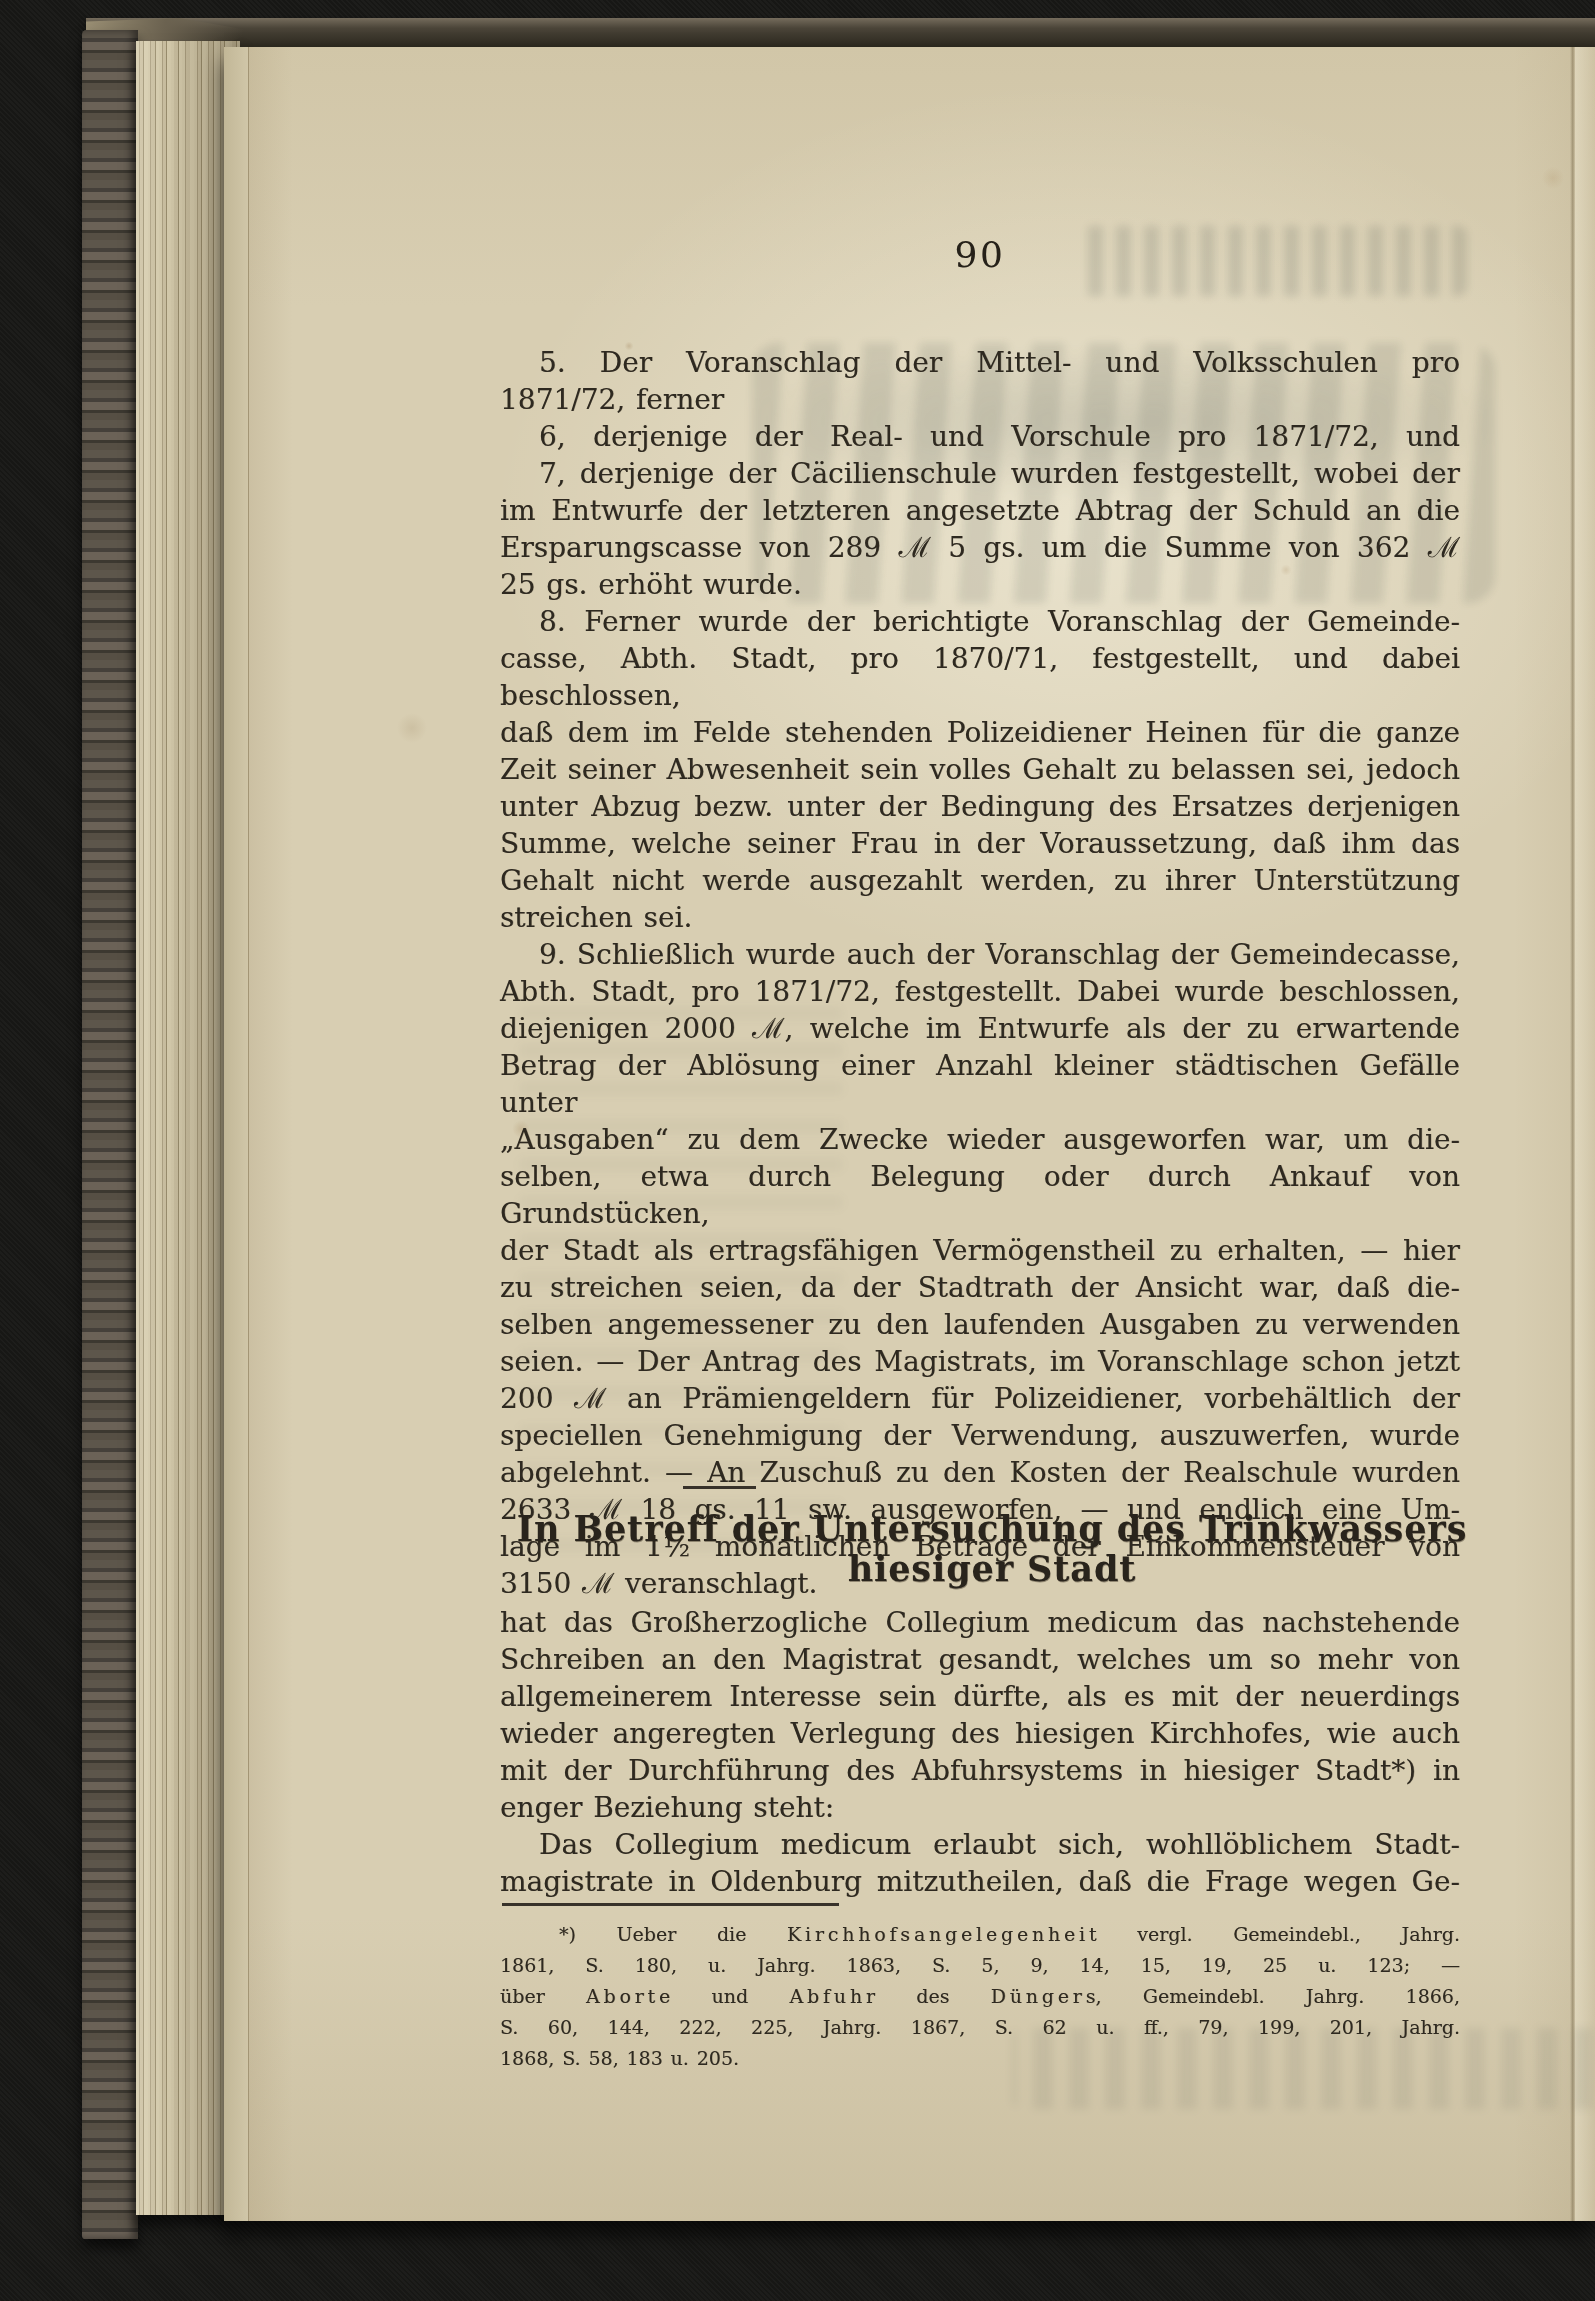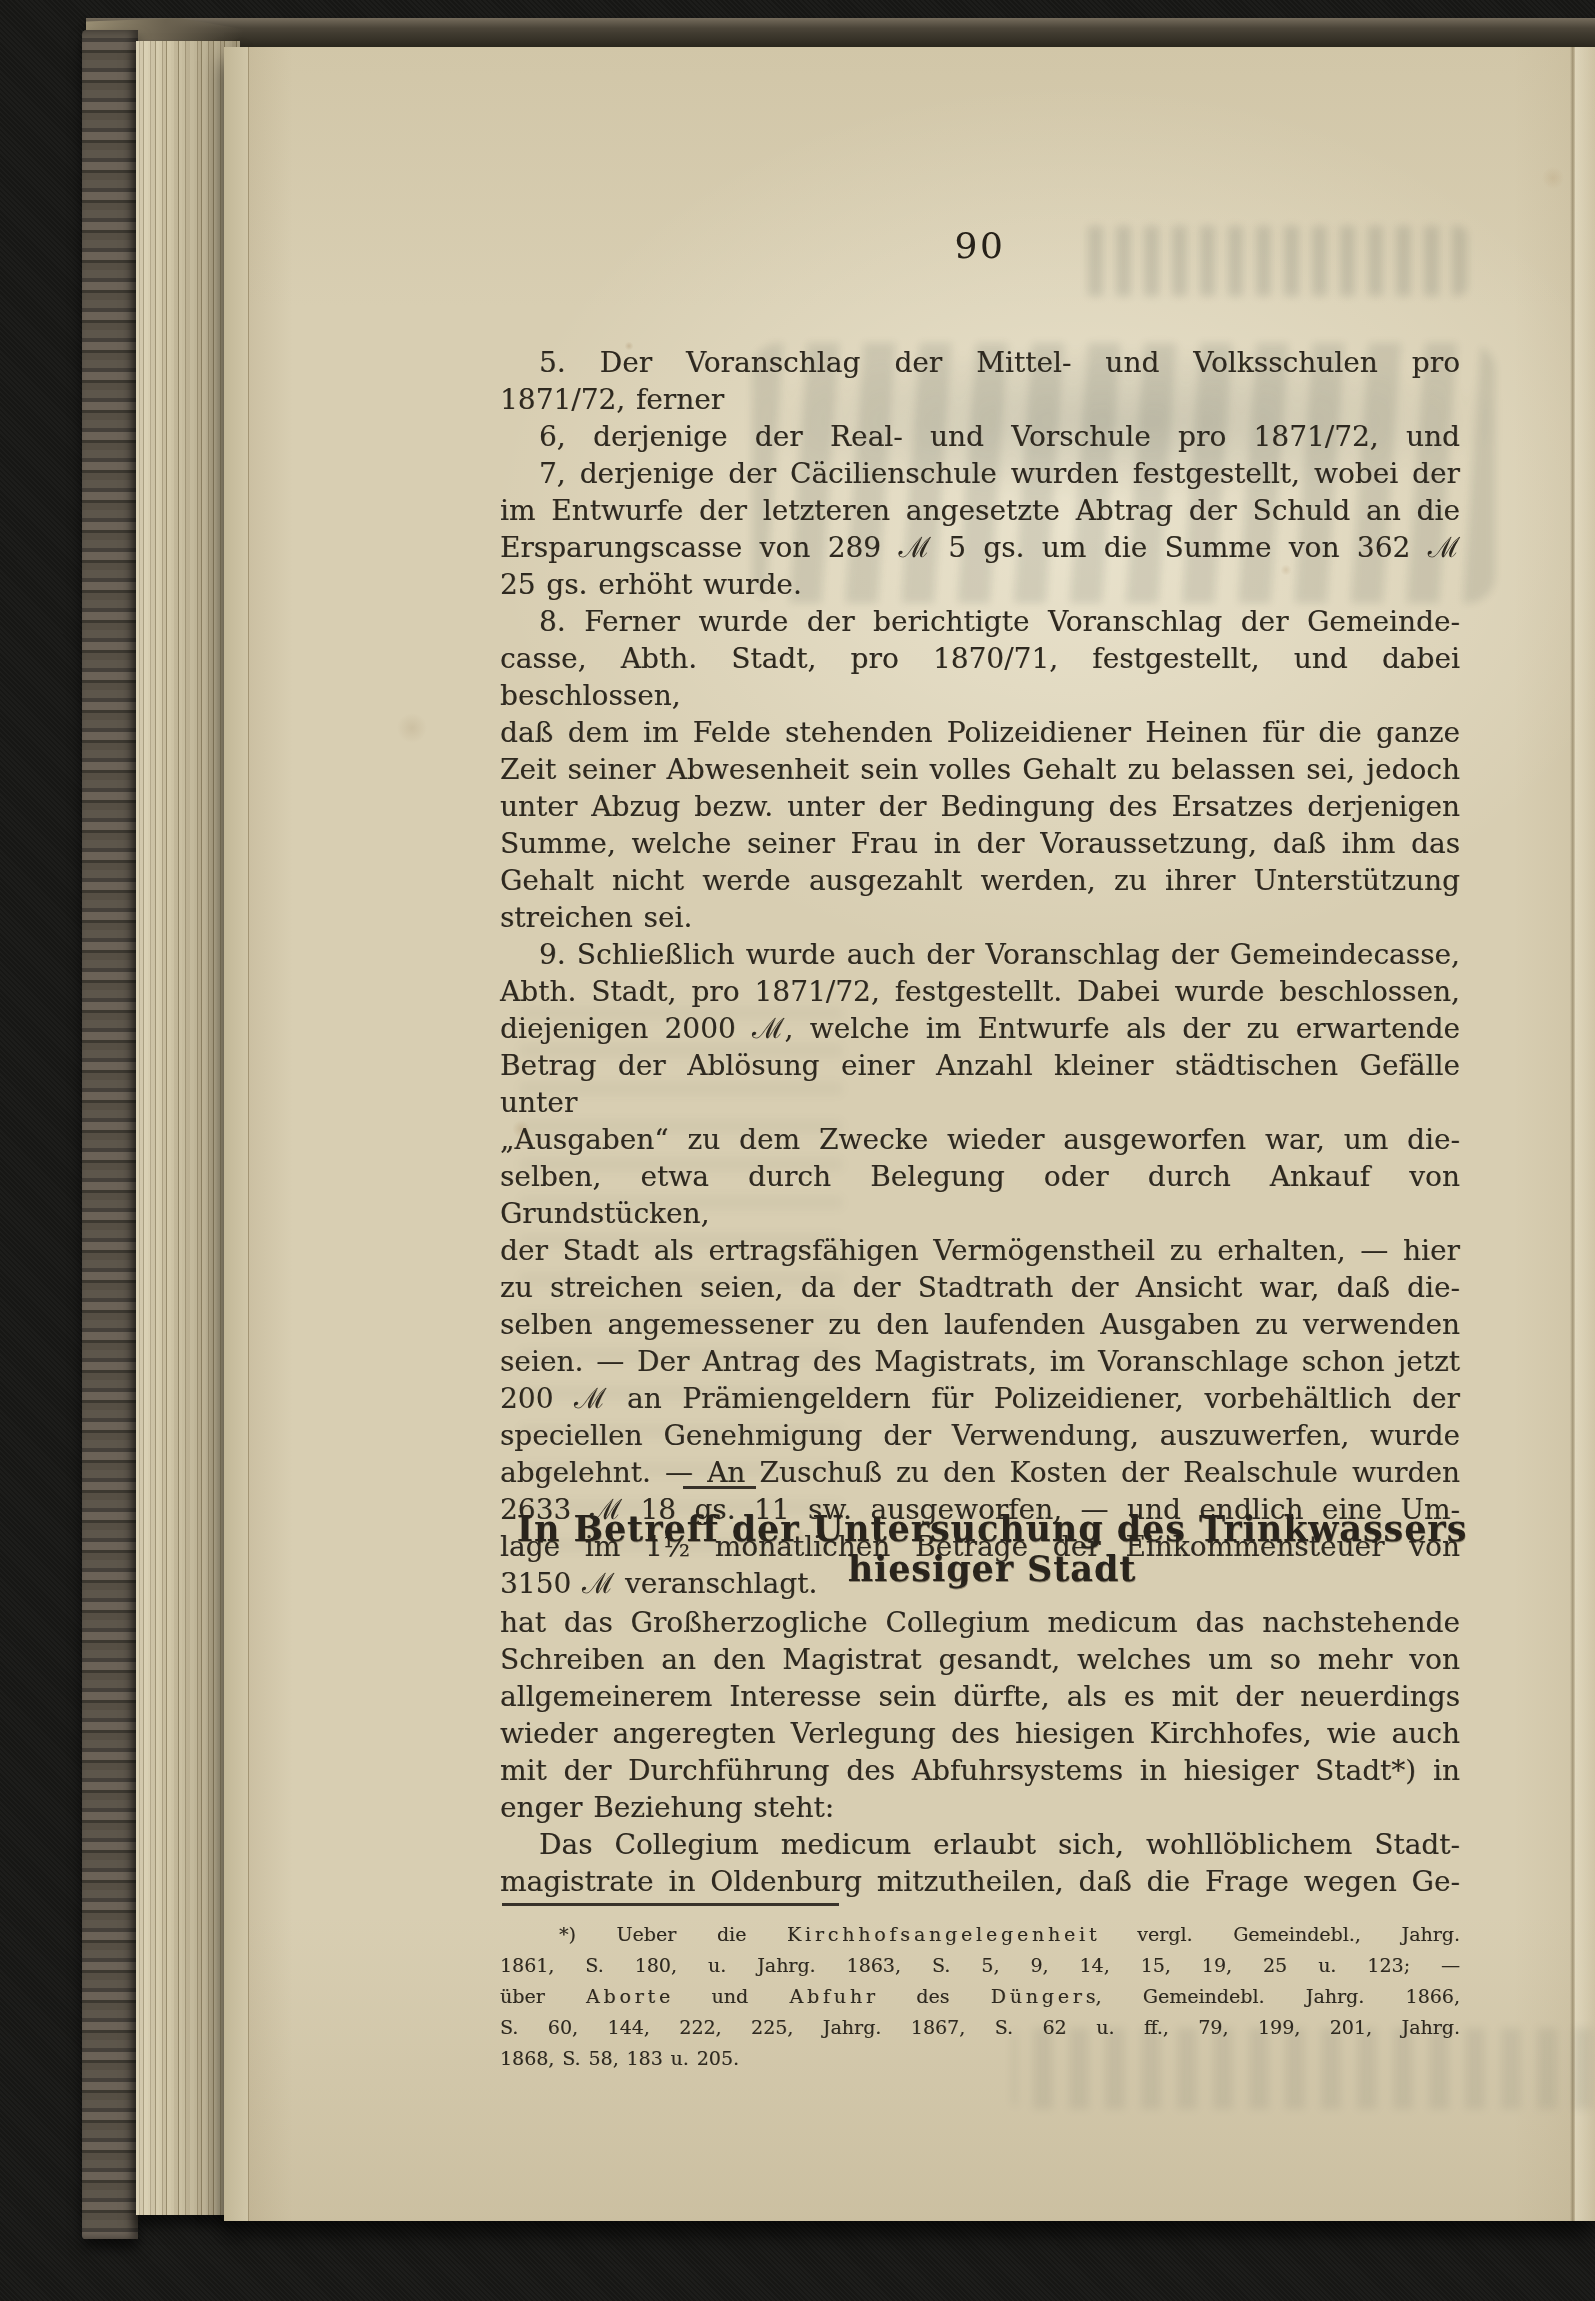--- a/index.html
+++ b/index.html
@@ -69,21 +69,21 @@
   .stains{position:absolute;inset:0;pointer-events:none;
     background:
       radial-gradient(circle 12.5px at 297px 1082px, rgba(145,104,52,.18), rgba(0,0,0,0) 70%),
       radial-gradient(circle 8px  at 1062px 523px, rgba(145,104,52,.16), rgba(0,0,0,0) 70%),
       radial-gradient(circle 16px at 1329px 131px, rgba(152,112,60,.13), rgba(0,0,0,0) 70%),
       radial-gradient(circle 6.3px  at 405px 299px,  rgba(132,92,46,.22),  rgba(0,0,0,0) 70%),
       radial-gradient(circle 9.9px at 575px 1488px, rgba(132,92,46,.13),  rgba(0,0,0,0) 70%),
       radial-gradient(circle 21.5px at 188px 681px,  rgba(120,92,50,.12),  rgba(0,0,0,0) 70%);}
   
   .content{position:absolute;left:276px;top:0;width:960px;height:100%;color:#2e2920;}
-  .pgnum{position:absolute;top:178px;left:0;width:100%;text-align:center;
+  .pgnum{position:absolute;top:187px;left:0;width:100%;text-align:center;
     font-size:36px;letter-spacing:2.7px;color:#262119;}
   .lines{position:absolute;left:0;width:960px;}
   .main{top:297px;}
   .sect{top:1557px;}
   .line{font-size:28px;line-height:37px;text-align:justify;text-align-last:justify;
     word-spacing:1.8px;text-shadow:0.4px 0.4px 0 rgba(46,36,22,.35);}
   .line.indent{text-indent:39px;}
   .line.short{text-align-last:left;}
   .divider{position:absolute;top:1439px;left:183px;width:73px;height:2.7px;background:#38322a;}
   .heading{position:absolute;top:1462px;left:12px;width:960px;text-align:center;

